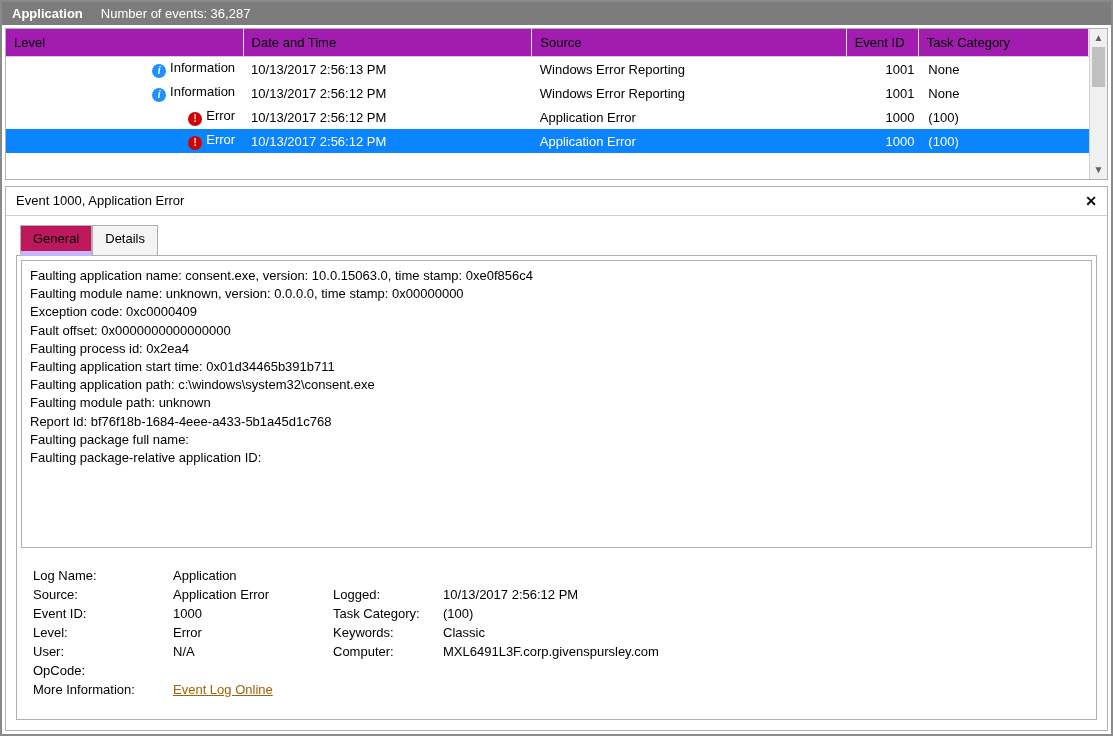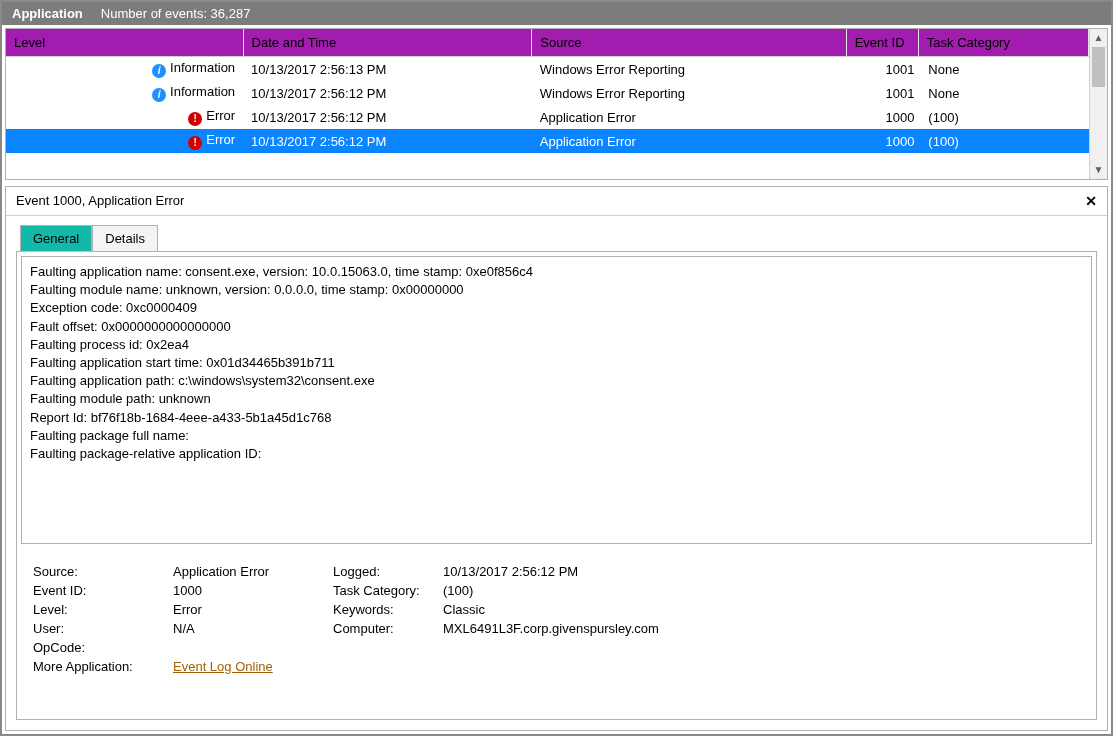--- a/index.html
+++ b/index.html
@@ -137,22 +137,22 @@
   .tab {
     padding: 5px 12px;
     border: 1px solid #b0b0b0;
     background: #f4f4f4;
     position: relative;
     top: 1px;
     cursor: pointer;
     font-size: 13px;
   }
   .tab.active {
-    background: #14b8a6;
-    border-bottom: 1px solid #c4b5fd;
+    background: #be185d;
+    border-bottom: 5px solid #c4b5fd;
   }
   .tab-content {
     margin: 0 10px 10px 10px;
     border: 1px solid #b0b0b0;
     flex: 1;
     padding: 4px;
     display: flex;
     flex-direction: column;
     overflow: hidden;
   }
@@ -255,20 +255,26 @@
 Faulting process id: 0x2ea4
 Faulting application start time: 0x01d34465b391b711
 Faulting application path: c:\windows\system32\consent.exe
 Faulting module path: unknown
 Report Id: bf76f18b-1684-4eee-a433-5b1a45d1c768
 Faulting package full name: 
 Faulting package-relative application ID: </div>
       <div class="props">
         <table>
           <tbody>
+              <tr>
+            <td class="label">Log Name:</td>
+            <td class="val1">Application</td>
+            <td class="label2"></td>
+                <td></td>
+          </tr>
           <tr>
             <td class="label">Source:</td>
             <td class="val1">Application Error</td>
             <td class="label2">Logged:</td>
             <td>10/13/2017 2:56:12 PM</td>
           </tr>
           <tr>
             <td class="label">Event ID:</td>
             <td class="val1">1000</td>
             <td class="label2">Task Category:</td>
@@ -286,21 +292,21 @@
             <td class="label2">Computer:</td>
             <td>MXL6491L3F.corp.givenspursley.com</td>
           </tr>
           <tr>
             <td class="label">OpCode:</td>
             <td class="val1"></td>
             <td class="label2"></td>
                 <td></td>
           </tr>
           <tr>
-            <td class="label">More Application:</td>
+            <td class="label">More Information:</td>
             <td colspan="3"><span class="link">Event Log Online </span></td>
           </tr>
         </tbody>
           </table>
       </div>
     </div>
   </div>
 
 </div>
 

